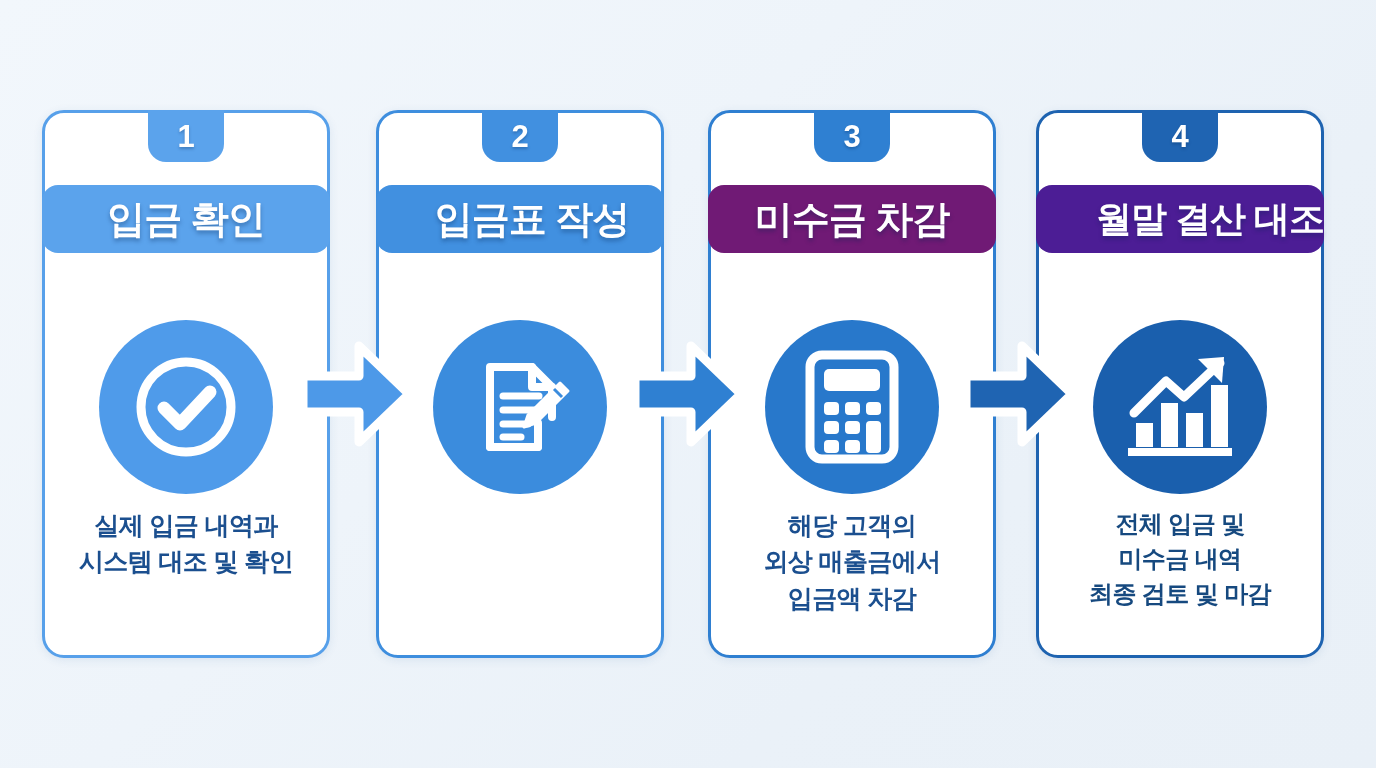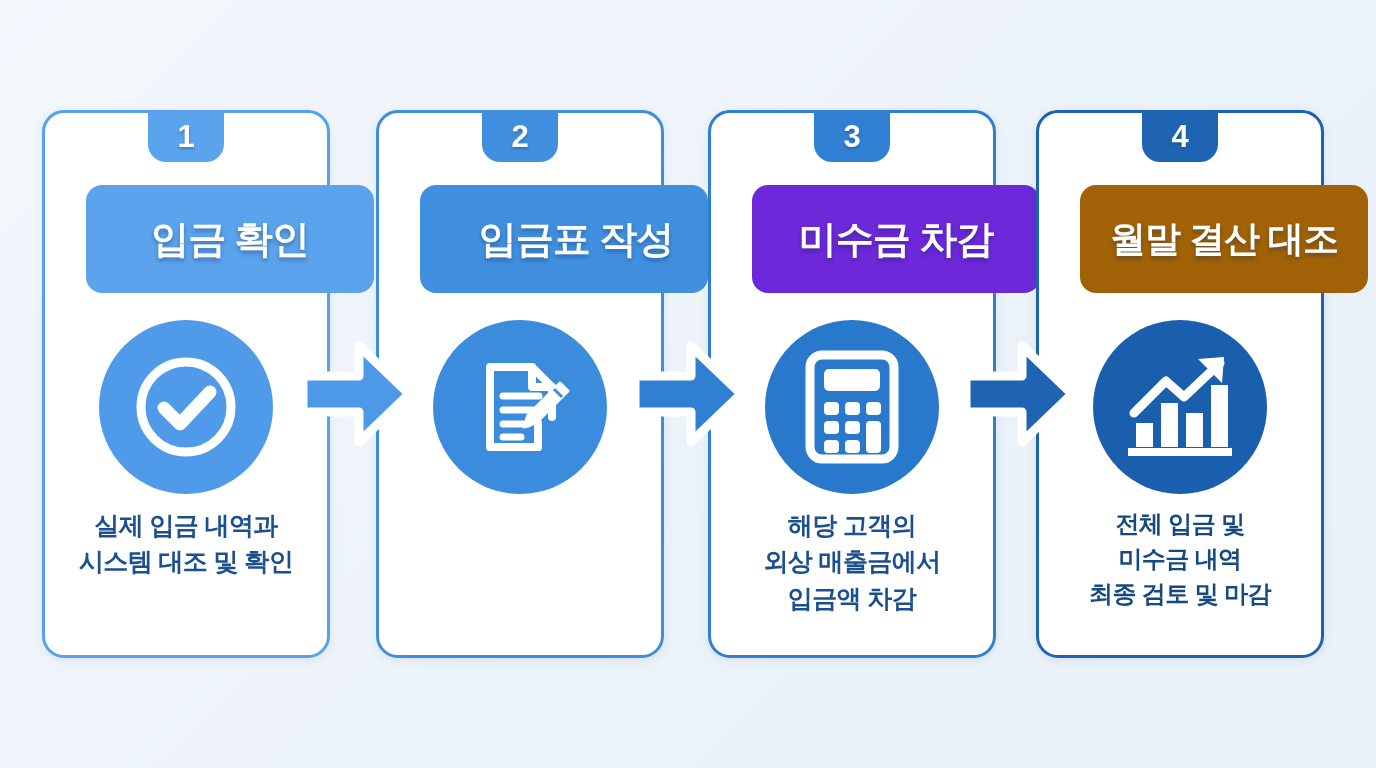--- a/index.html
+++ b/index.html
@@ -60,32 +60,31 @@
   .card-2 .badge { background: #4190e0; }
   .card-3 .badge { background: #2f80d2; }
   .card-4 .badge { background: #1f64b2; }
 
   
   .title-band {
     position: absolute;
     top: 72px;
     left: -3px;
     width: 288px;
-    height: 108px;
+    height: 68px;
     border-radius: 16px;
     display: flex;
     align-items: center;
     justify-content: center;
     box-sizing: border-box;
-    margin-left: 44px;
   }
   .card-1 .title-band { background: #5ba3ec; }
   .card-2 .title-band { background: #4190e0; padding-left: 24px; }
-  .card-3 .title-band { background: #6d28d9; }
-  .card-4 .title-band { background: #a16207; }
+  .card-3 .title-band { background: #701a75; }
+  .card-4 .title-band { background: #4c1d95; justify-content: flex-end; }
 
   .title-text {
     color: #ffffff;
     font-size: 38px;
     font-weight: bold;
     letter-spacing: -1px;
     white-space: nowrap;
     text-shadow: 0 3px 4px rgba(0, 35, 80, 0.35);
   }
   .card-4 .title-text { font-size: 36px; }

